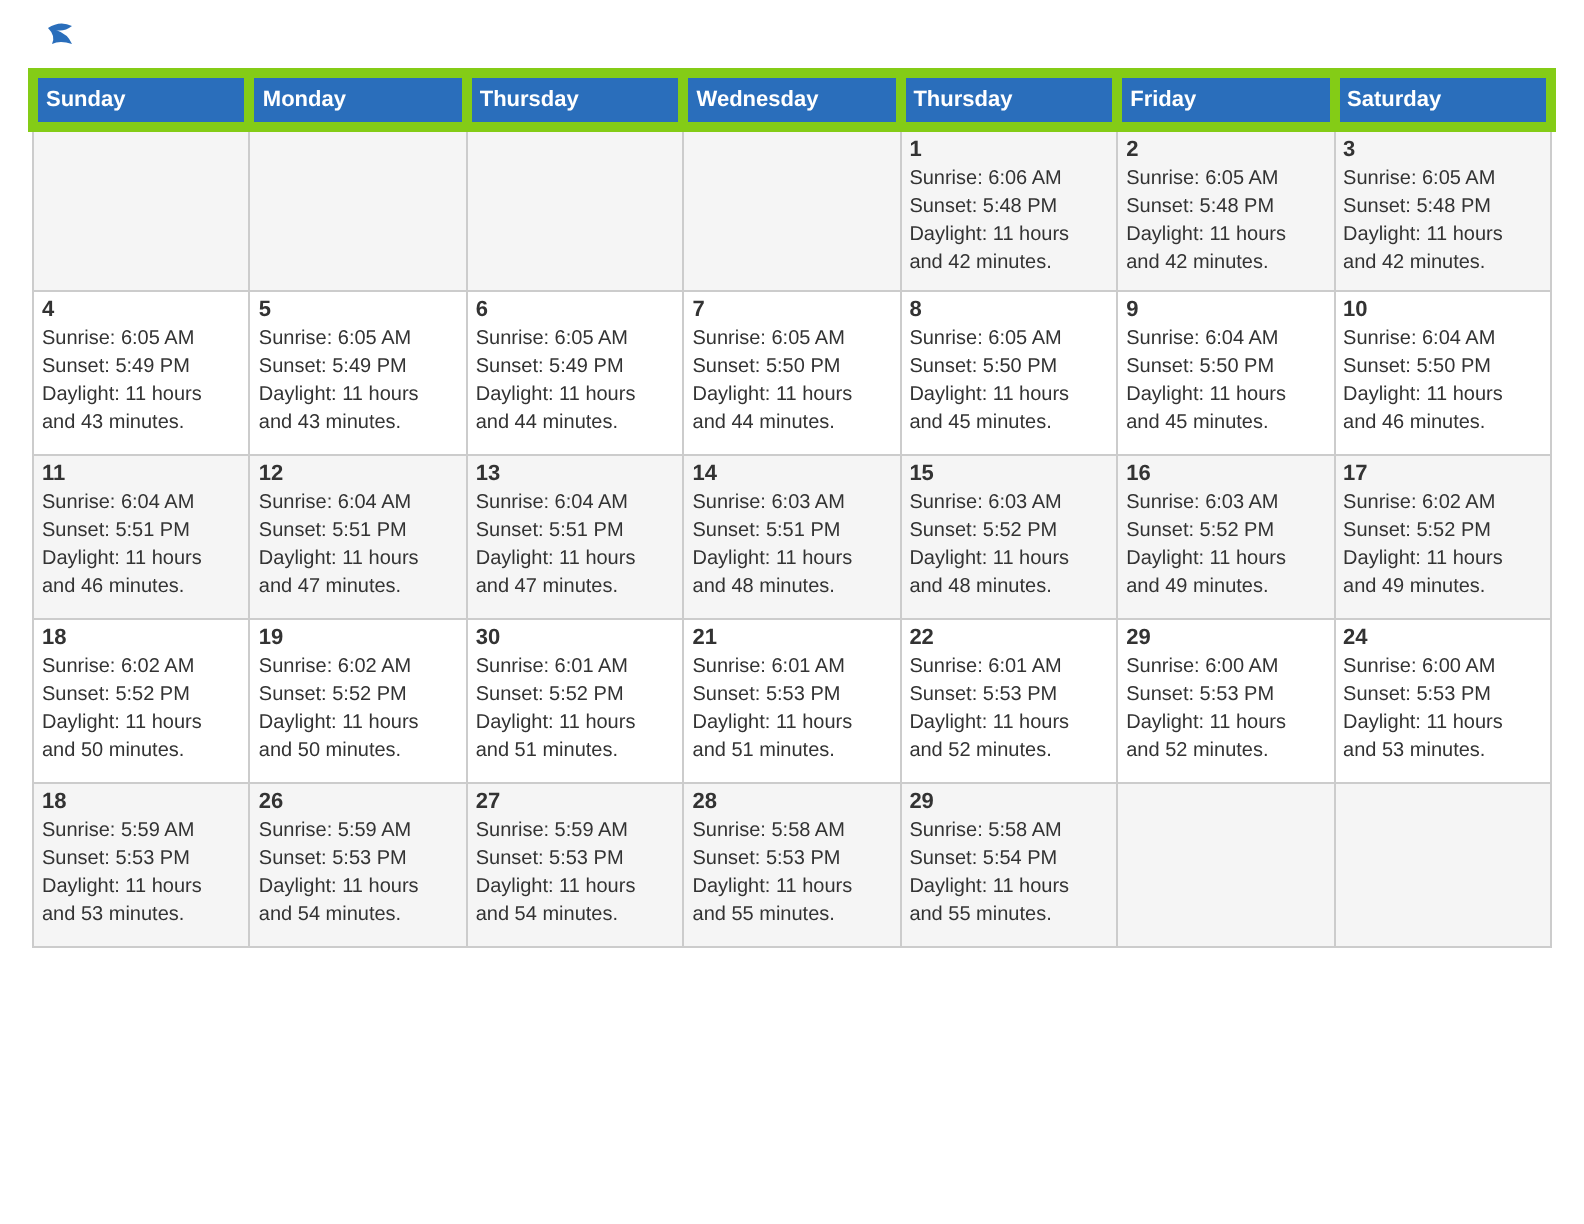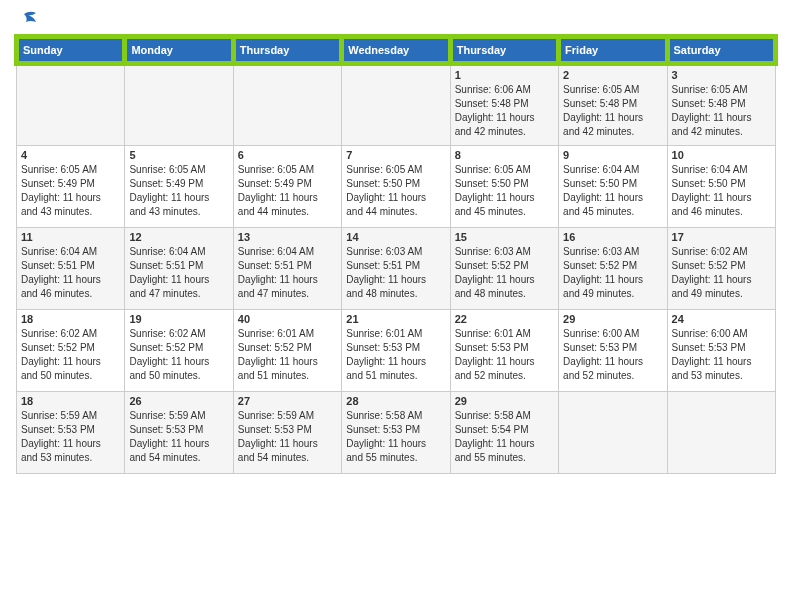--- a/index.html
+++ b/index.html
@@ -212,21 +212,21 @@
         <tr>
           <td>
             <span class="day-num">18</span>
             <div class="day-info">Sunrise: 6:02 AM<br>Sunset: 5:52 PM<br>Daylight: 11 hours<br>and 50 minutes.</div>
           </td>
           <td>
             <span class="day-num">19</span>
             <div class="day-info">Sunrise: 6:02 AM<br>Sunset: 5:52 PM<br>Daylight: 11 hours<br>and 50 minutes.</div>
           </td>
           <td>
-            <span class="day-num">40</span>
+            <span class="day-num">30</span>
             <div class="day-info">Sunrise: 6:01 AM<br>Sunset: 5:52 PM<br>Daylight: 11 hours<br>and 51 minutes.</div>
           </td>
           <td>
             <span class="day-num">21</span>
             <div class="day-info">Sunrise: 6:01 AM<br>Sunset: 5:53 PM<br>Daylight: 11 hours<br>and 51 minutes.</div>
           </td>
           <td>
             <span class="day-num">22</span>
             <div class="day-info">Sunrise: 6:01 AM<br>Sunset: 5:53 PM<br>Daylight: 11 hours<br>and 52 minutes.</div>
           </td>

